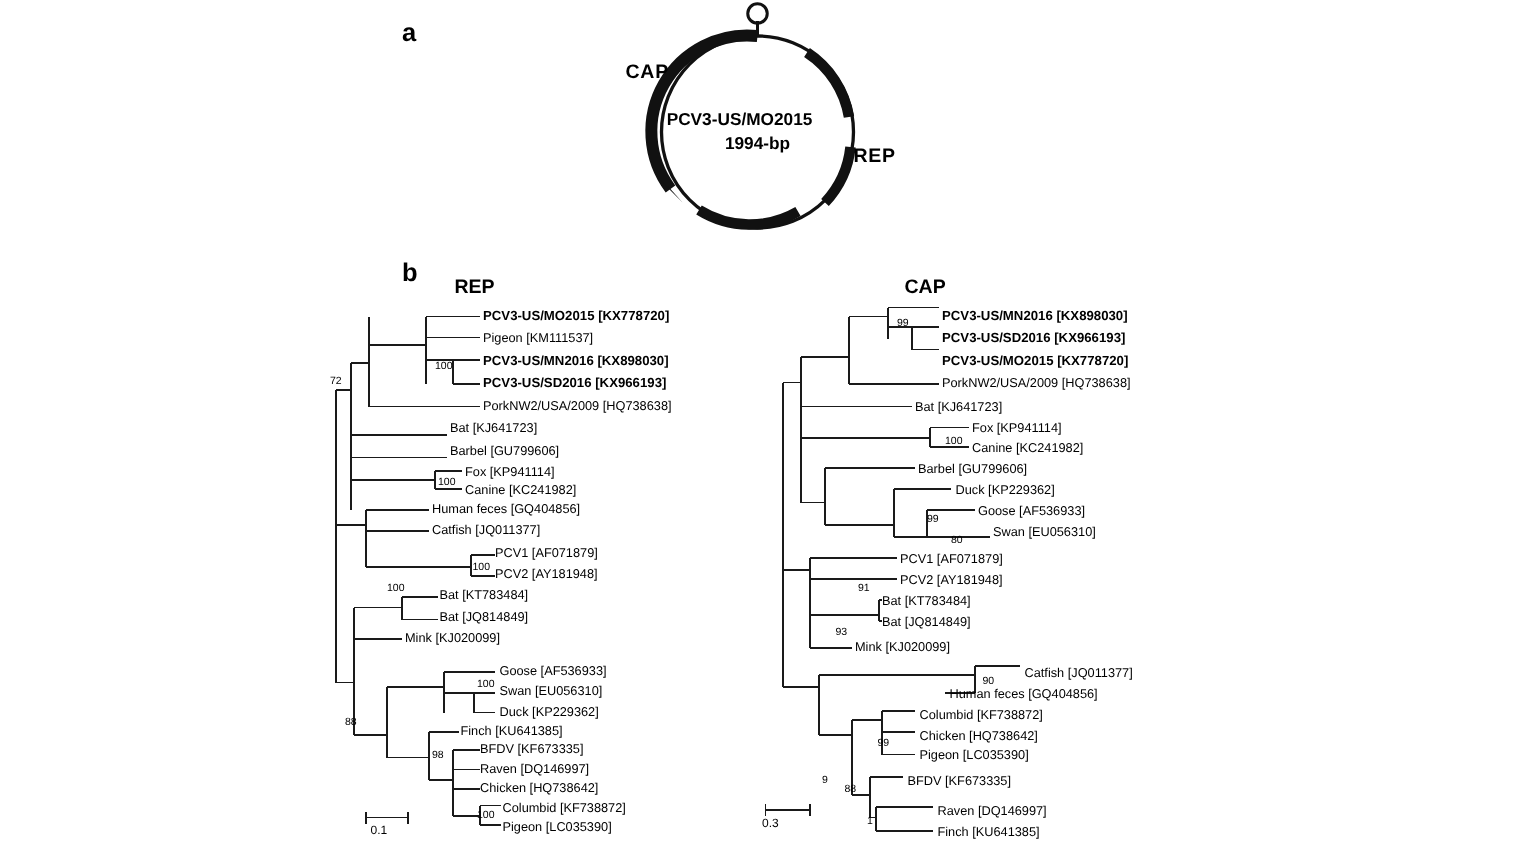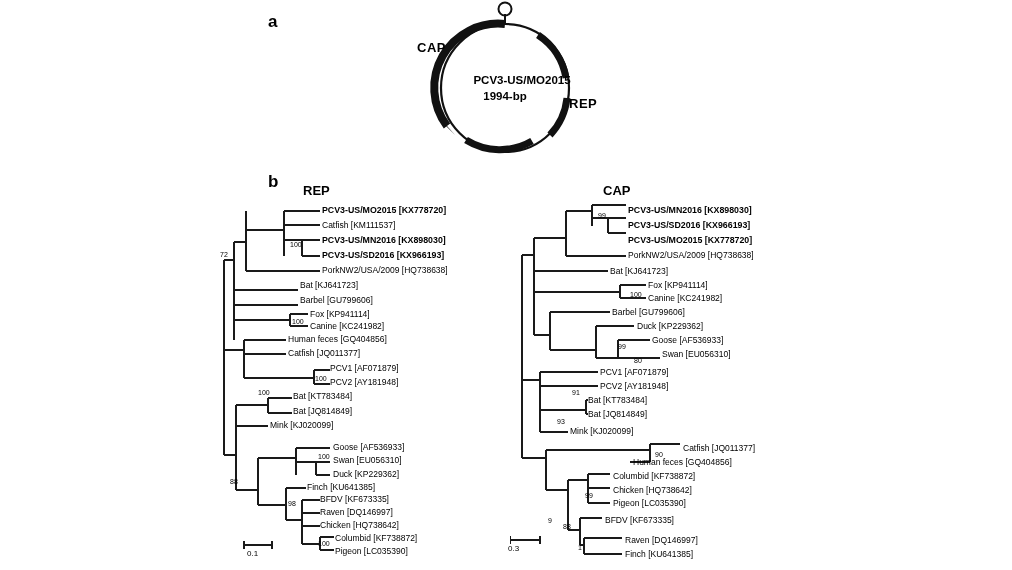--- a/index.html
+++ b/index.html
@@ -79,21 +79,21 @@
 
     <path d="M 66 140 A 64 64 0 0 0 132 141" fill="none" stroke="#111" stroke-width="7"></path>
 
     <line x1="105" y1="24" x2="105" y2="14" stroke="#111" stroke-width="2"></line>
     <circle cx="105" cy="9" r="6.5" fill="none" stroke="#111" stroke-width="2"></circle>
   </svg>
 
   <div class="genome-label" style="left:417px;top:40px;">CAP</div>
   <div class="genome-label" style="left:569px;top:96px;">REP</div>
 
-  <div class="genome-center" style="left:452px;top:73px;">PCV3-US/MO2015</div>
+  <div class="genome-center" style="left:423px;top:73px;">PCV3-US/MO2015</div>
   <div class="genome-center" style="left:435px;top:89px;">1994-bp</div>
 </div>
 
 <div id="panel-b">
   <div class="panel-letter" style="left:268px;top:172px;">b</div>
 
   <div class="tree-title" style="left:303px;top:183px;">REP</div>
 
   <svg class="tree-wrap" style="left:210px;top:200px;" width="340" height="365" viewBox="0 0 340 365">
     <g class="br">
@@ -172,21 +172,21 @@
     <g class="br">
       <line x1="34" y1="345" x2="62" y2="345"></line>
       <line x1="34" y1="341" x2="34" y2="349"></line>
       <line x1="62" y1="341" x2="62" y2="349"></line>
     </g>
   </svg>
 
   <div class="scale-label" style="left:247px;top:549px;">0.1</div>
 
   <div class="taxon bold" style="left:322px;top:206px;">PCV3-US/MO2015 [KX778720]</div>
-  <div class="taxon" style="left:322px;top:221px;">Catfish [KM111537]</div>
+  <div class="taxon" style="left:322px;top:221px;">Pigeon [KM111537]</div>
   <div class="taxon bold" style="left:322px;top:236px;">PCV3-US/MN2016 [KX898030]</div>
   <div class="taxon bold" style="left:322px;top:251px;">PCV3-US/SD2016 [KX966193]</div>
   <div class="taxon" style="left:322px;top:266px;">PorkNW2/USA/2009 [HQ738638]</div>
   <div class="taxon" style="left:300px;top:281px;">Bat [KJ641723]</div>
   <div class="taxon" style="left:300px;top:296px;">Barbel [GU799606]</div>
   <div class="taxon" style="left:310px;top:310px;">Fox [KP941114]</div>
   <div class="taxon" style="left:310px;top:322px;">Canine [KC241982]</div>
   <div class="taxon" style="left:288px;top:335px;">Human feces [GQ404856]</div>
   <div class="taxon" style="left:288px;top:349px;">Catfish [JQ011377]</div>
   <div class="taxon" style="left:330px;top:364px;">PCV1 [AF071879]</div>

